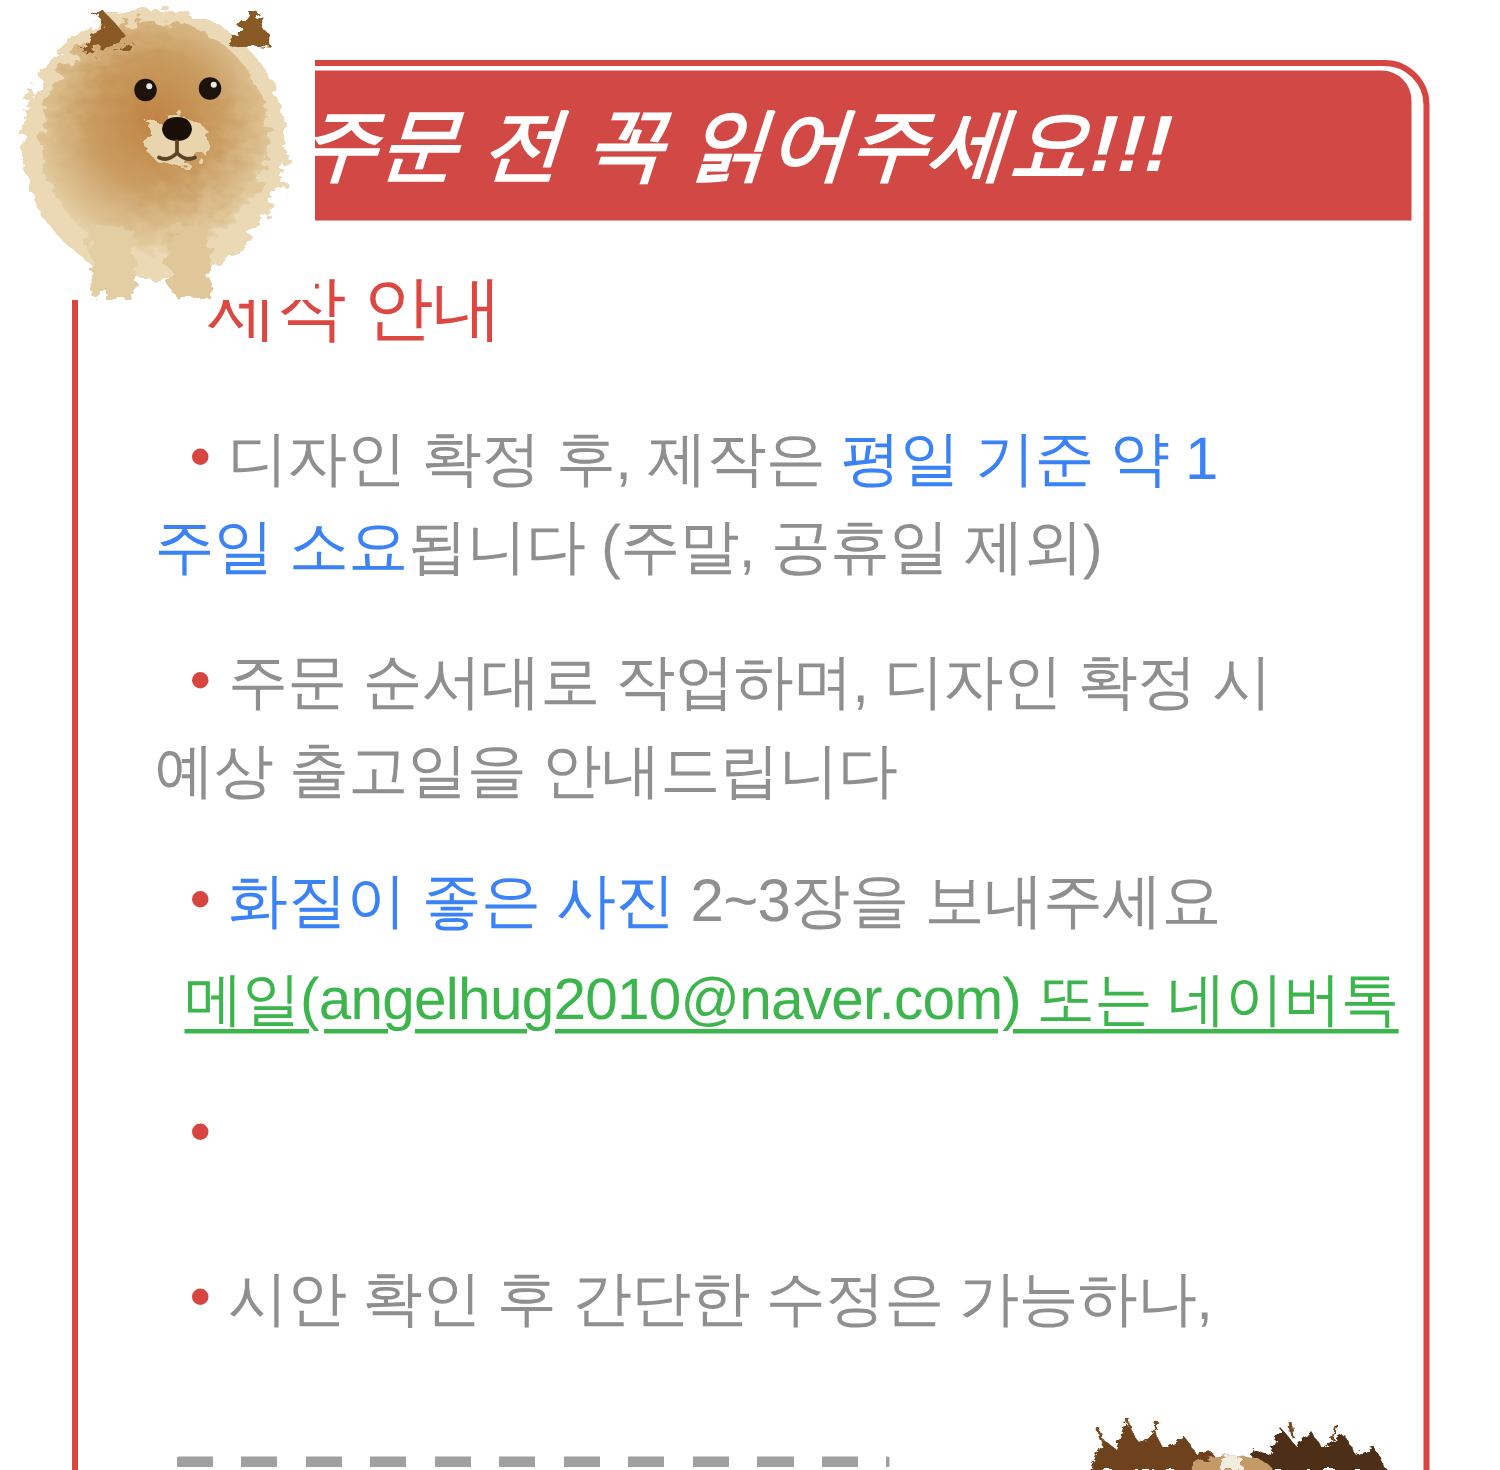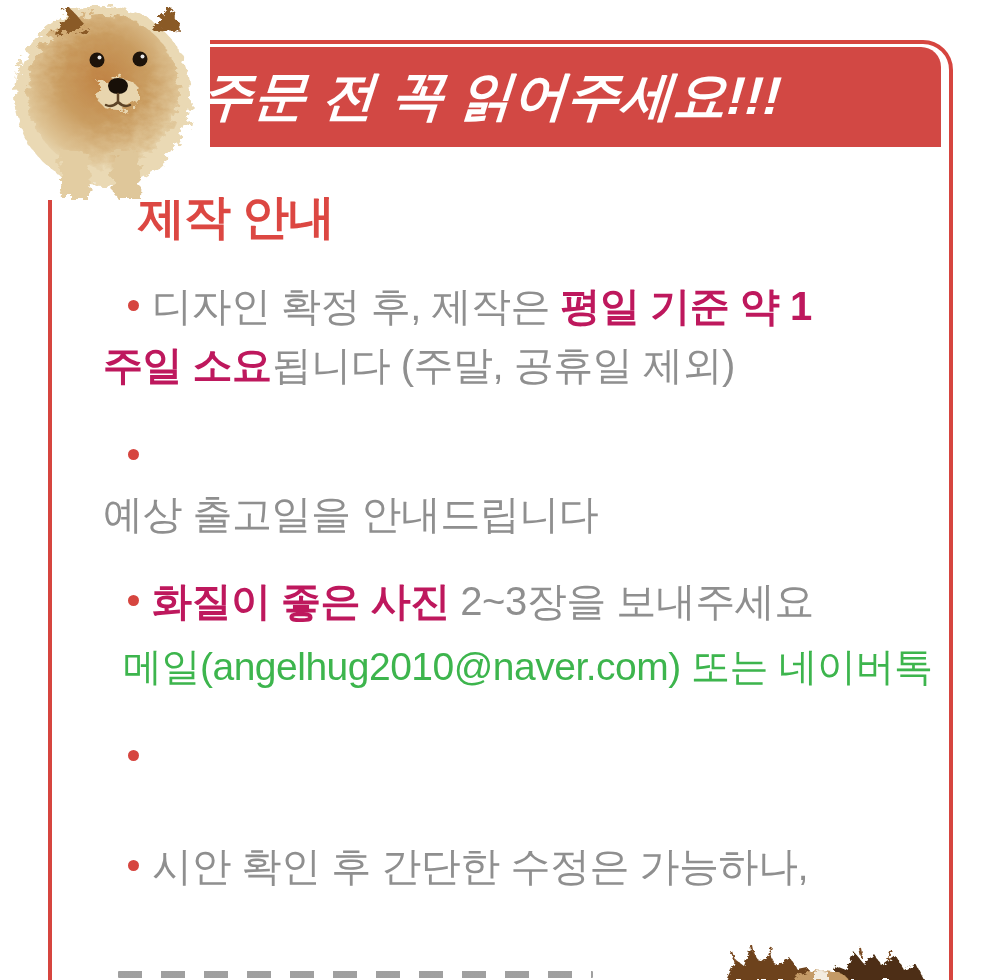--- a/index.html
+++ b/index.html
@@ -20,44 +20,44 @@
     background:#d24844;border-radius:12px 20px 0 0;
     display:flex;align-items:center;z-index:3;
   }
   .banner-title{
     color:#ffffff;font-size:53px;font-weight:800;font-style:italic;
     margin-left:30px;white-space:nowrap;letter-spacing:0.5px;
     transform:skewX(-4deg);
   }
   
   .heading{
-    position:absolute;left:138px;top:186px;z-index:3;
-    font-size:47px;font-weight:700;color:#dc4742;letter-spacing:-1px;
+    position:absolute;left:138px;top:174px;z-index:3;
+    font-size:47px;font-weight:400;color:#dc4742;letter-spacing:-1px;
   }
   
   .items{position:absolute;left:0;top:0;z-index:3;}
   .item{
     position:absolute;left:103px;width:845px;
     font-size:40px;line-height:59px;color:#8f8f8f;letter-spacing:-0.5px;
   }
   .item0{top:277px}
   .item1{top:426px}
   .item2{top:572px}
   .item3{top:641px}
   .item4{top:727px}
   .item5{top:837px}
   .linkline{font-size:39px;line-height:52px;padding-left:20px;}
   .seg{color:#8f8f8f;margin-top:42px;}
-  .seg.bold{font-weight:700;color:#be185d;}
+  .seg.bold{font-weight:400;color:#3b82f6;}
   .dot{
     display:inline-block;width:11px;height:11px;border-radius:50%;
     background:#d6453f;margin:0 13px 7px 25px;vertical-align:middle;
   }
   .green-link{
-    color:#3db54d;
+    color:#3db54d;text-decoration:underline;
     text-decoration-thickness:3px;text-underline-offset:7px;
     cursor:pointer;
   }
   
   .clipped-line{
     position:absolute;left:118px;top:971px;width:475px;height:7px;z-index:2;
     background:repeating-linear-gradient(90deg,#8f8f8f 0 24px,transparent 24px 43px);
     opacity:.85;border-radius:1px;
   }
   
@@ -74,21 +74,21 @@
 </div>
 
 <div class="heading">제작 안내</div>
 
 <div class="items">
     <div class="item item0">
       <div class="line"><span class="dot"></span><span class="seg">디자인 확정 후, 제작은 </span><span class="seg bold">평일 기준 약 1</span></div>
       <div class="line"><span class="seg bold">주일 소요</span><span class="seg">됩니다 (주말, 공휴일 제외)</span></div>
     </div>
     <div class="item item1">
-      <div class="line"><span class="dot"></span></div>
+      <div class="line"><span class="dot"></span><span class="seg">주문 순서대로 작업하며, 디자인 확정 시</span></div>
       <div class="line"><span class="seg">예상 출고일을 안내드립니다</span></div>
     </div>
     <div class="item item2">
       <div class="line"><span class="dot"></span><span class="seg bold">화질이 좋은 사진</span><span class="seg"> 2~3장을 보내주세요</span></div>
     </div>
     <div class="item item3 linkline">
       <div class="line"><a class="green-link">메일(angelhug2010@naver.com) 또는 네이버톡</a></div>
     </div>
     <div class="item item4">
       <div class="line"><span class="dot"></span></div>

